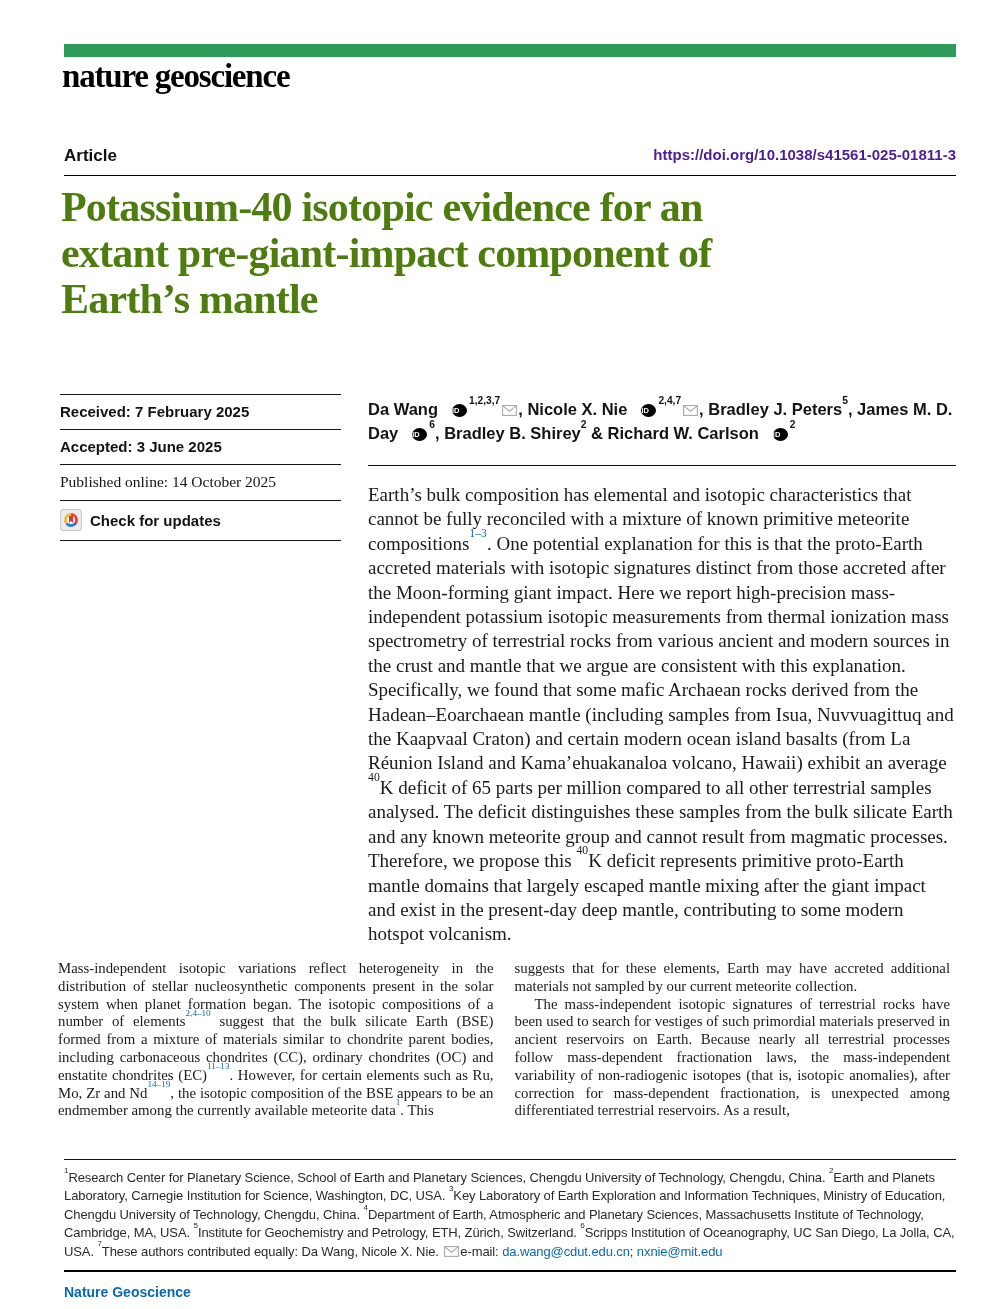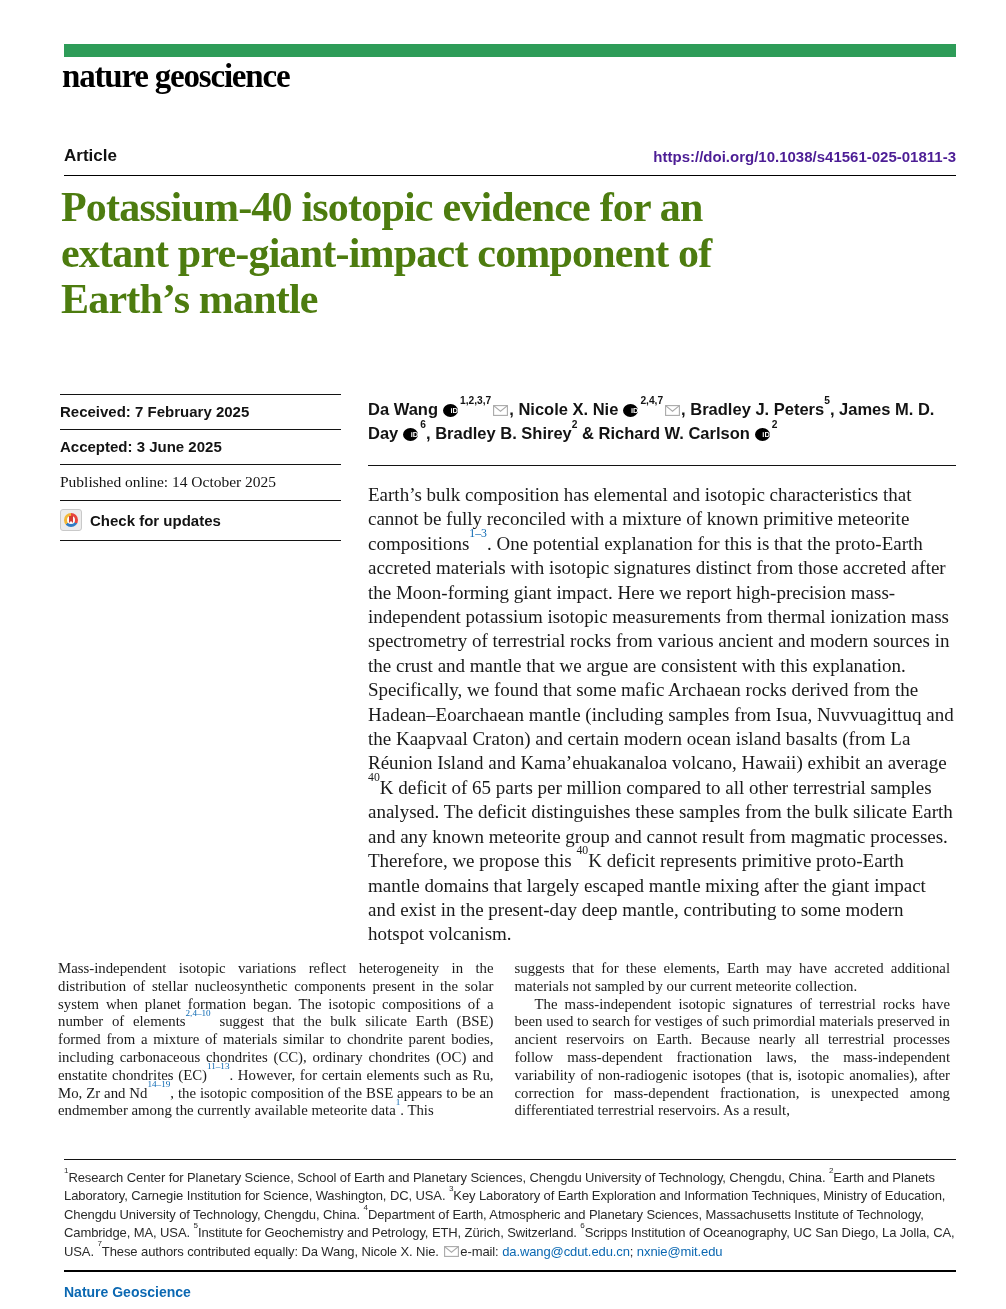--- a/index.html
+++ b/index.html
@@ -5,21 +5,21 @@
   html,body{margin:0;padding:0;background:#fff;}
   #page{position:relative;width:1006px;height:1309px;background:#ffffff;overflow:hidden;
         font-family:"Liberation Sans",sans-serif;color:#111;}
 
   .green-bar{position:absolute;left:64px;top:44px;width:892px;height:13px;}
 
   .brand{position:absolute;left:62px;top:58px;font-family:"Liberation Serif",serif;
          font-weight:bold;font-size:33px;letter-spacing:-1.2px;color:#000;}
 
   .meta-row{position:absolute;left:64px;top:146px;width:892px;display:flex;
-            justify-content:space-between;align-items:center;padding-bottom:9px;
+            justify-content:space-between;align-items:flex-start;padding-bottom:9px;
             border-bottom:1.5px solid #000;}
   .article-type{font-weight:bold;font-size:17px;color:#111;}
   .doi-link{font-weight:bold;font-size:15px;text-decoration:none;}
 
   .title{position:absolute;left:61px;top:184px;width:900px;
          font-family:"Liberation Serif",serif;font-weight:bold;font-size:42px;
          line-height:46px;letter-spacing:-0.8px;color:#4d7c0f;}
 
   .side{position:absolute;left:60px;top:394px;width:281px;}
   .side-row{border-top:1.5px solid #131313;padding:8px 0 9px;font-weight:bold;font-size:15px;color:#131313;}
@@ -31,22 +31,22 @@
               border:1px solid #c9c9c9;border-radius:3px;box-sizing:border-box;}
   .check-circle{position:absolute;left:3px;top:3px;width:14px;height:14px;border-radius:50%;
                 background:conic-gradient(#e8453c 0 120deg,#2f7bc4 120deg 225deg,#f2b736 225deg 360deg);}
   .check-inner{position:absolute;left:6px;top:6px;width:8px;height:8px;border-radius:50%;background:#fdfdfd;}
   .check-bookmark{position:absolute;left:8px;top:6px;width:4px;height:7px;background:#d23b34;
                   clip-path:polygon(0 0,100% 0,100% 100%,50% 70%,0 100%);}
 
   .right-info{position:absolute;left:368px;top:394px;width:588px;}
   .authors{font-weight:bold;font-size:16.5px;line-height:24px;color:#131313;padding-top:3px;}
   .orcid{display:inline-block;width:15px;height:13px;border-radius:50%;background:#000;color:#fff;
-         font-size:7.5px;font-weight:bold;line-height:13px;text-align:right;
-         vertical-align:2px;margin:0 2px 0 5px;}
+         font-size:7.5px;font-weight:bold;line-height:13px;text-align:left;
+         vertical-align:2px;margin:0 2px 0 14px;}
   .env{vertical-align:-1px;margin:0 1px 0 2px;}
   .abs-rule{border-top:1.5px solid #131313;margin-top:20px;}
   .abstract{margin-top:17px;font-family:"Liberation Serif",serif;font-size:19px;
             line-height:24.4px;color:#1a1a1a;text-align:left;}
 
   .body-cols{position:absolute;left:52px;top:960px;width:892px;display:flex;gap:21px;margin-left:6px;}
   .bcol{width:436px;font-family:"Liberation Serif",serif;font-size:14.8px;line-height:17.8px;
         color:#1a1a1a;text-align:justify;}
   .bcol p{margin:0;}
   .bcol p.indent{text-indent:20px;}

